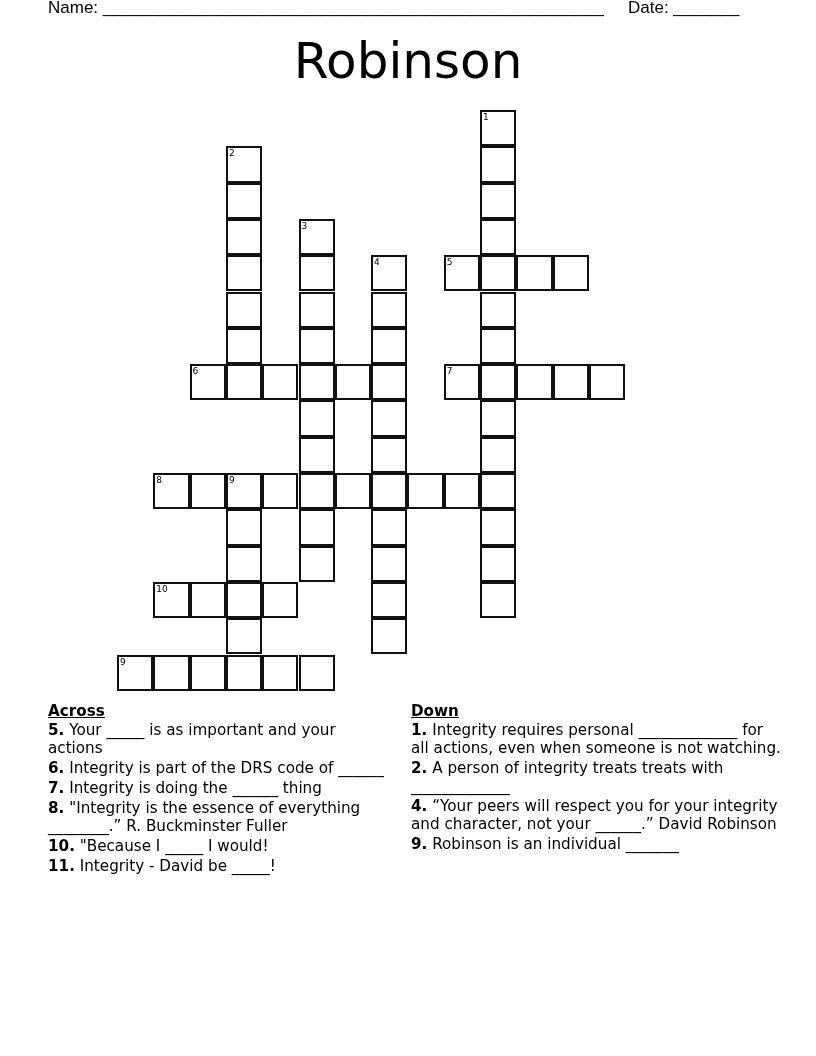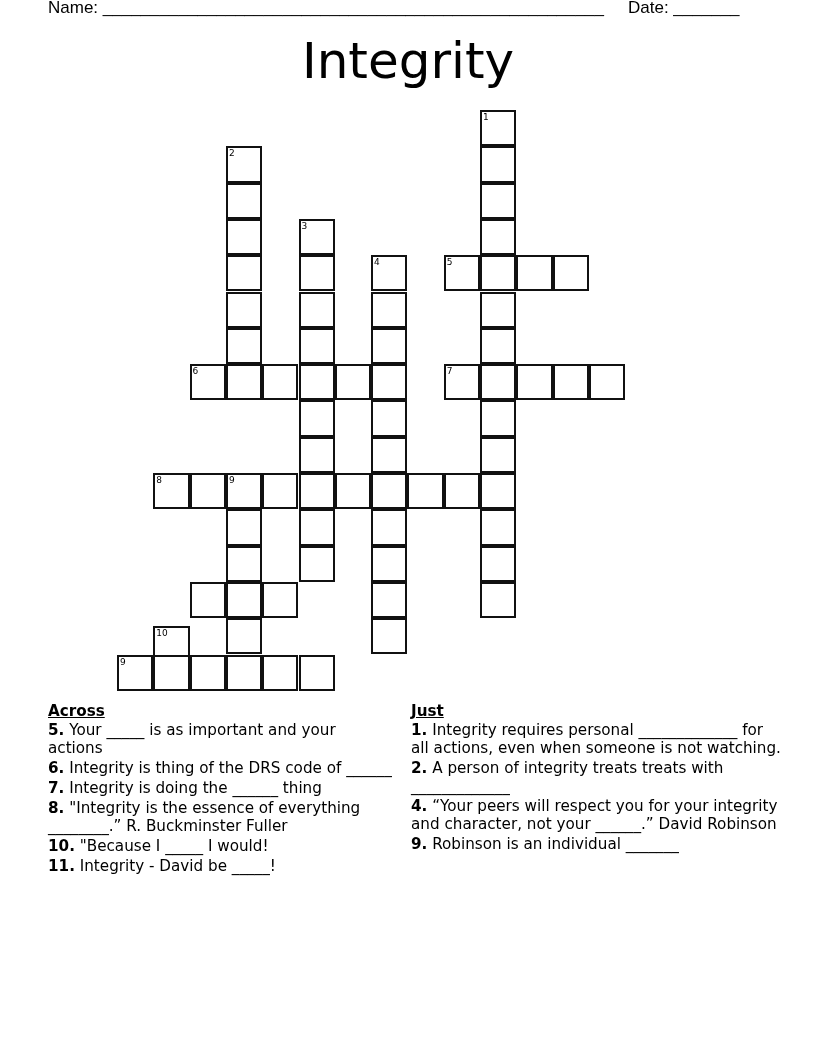--- a/index.html
+++ b/index.html
@@ -19,21 +19,21 @@
   .clue b { font-weight:bold; }
 </style>
 </head>
 <body>
 
 <div class="header">
   <span class="name">Name: _____________________________________________________</span>
   <span class="date">Date: _______</span>
 </div>
 
-<div class="title">Integrity</div>
+<div class="title">Robinson</div>
 
 <div class="grid" id="grid">
     <div class="cell" style="left: 363px; top: 0px;">
       <span class="num">1</span>
     </div>
     <div class="cell" style="left: 363px; top: 36.3px;"></div>
     <div class="cell" style="left: 363px; top: 72.6px;"></div>
     <div class="cell" style="left: 363px; top: 108.9px;"></div>
     <div class="cell" style="left: 363px; top: 145.2px;"></div>
     <div class="cell" style="left: 363px; top: 181.5px;"></div>
@@ -104,43 +104,43 @@
     </div>
     <div class="cell" style="left: 145.2px; top: 363px;"></div>
     <div class="cell" style="left: 217.8px; top: 363px;"></div>
     <div class="cell" style="left: 290.4px; top: 363px;"></div>
     <div class="cell" style="left: 326.7px; top: 363px;"></div>
     <div class="cell" style="left: 108.9px; top: 399.3px;"></div>
     <div class="cell" style="left: 108.9px; top: 435.6px;"></div>
     <div class="cell" style="left: 108.9px; top: 471.9px;"></div>
     <div class="cell" style="left: 108.9px; top: 508.2px;"></div>
     <div class="cell" style="left: 108.9px; top: 544.5px;"></div>
-    <div class="cell" style="left: 36.3px; top: 471.9px; margin-top: 44px;">
+    <div class="cell" style="left: 36.3px; top: 471.9px;">
       <span class="num">10</span>
     </div>
     <div class="cell" style="left: 72.6px; top: 471.9px;"></div>
     <div class="cell" style="left: 145.2px; top: 471.9px;"></div>
     <div class="cell" style="left: 0px; top: 544.5px;">
       <span class="num">9</span>
     </div>
     <div class="cell" style="left: 36.3px; top: 544.5px;"></div>
     <div class="cell" style="left: 72.6px; top: 544.5px;"></div>
     <div class="cell" style="left: 145.2px; top: 544.5px;"></div>
     <div class="cell" style="left: 181.5px; top: 544.5px;"></div>
   </div>
 
 <div class="clues across">
   <div class="heading">Across</div>
   <div class="clue"><b>5.</b><span> Your _____ is as important and your actions</span></div>
-  <div class="clue"><b>6.</b><span> Integrity is thing of the DRS code of ______</span></div>
+  <div class="clue"><b>6.</b><span> Integrity is part of the DRS code of ______</span></div>
   <div class="clue"><b>7.</b><span> Integrity is doing the ______ thing</span></div>
   <div class="clue"><b>8.</b><span> "Integrity is the essence of everything ________.” R. Buckminster Fuller</span></div>
   <div class="clue"><b>10.</b><span> "Because I _____ I would!</span></div>
   <div class="clue"><b>11.</b><span> Integrity - David be _____!</span></div>
 </div>
 
 <div class="clues down">
-  <div class="heading">Just</div>
+  <div class="heading">Down</div>
   <div class="clue"><b>1.</b><span> Integrity requires personal _____________ for all actions, even when someone is not watching.</span></div>
   <div class="clue"><b>2.</b><span> A person of integrity treats treats with _____________</span></div>
   <div class="clue"><b>4.</b><span> “Your peers will respect you for your integrity and character, not your ______.” David Robinson</span></div>
   <div class="clue"><b>9.</b><span> Robinson is an individual _______</span></div>
 </div>
 
 </body></html>

